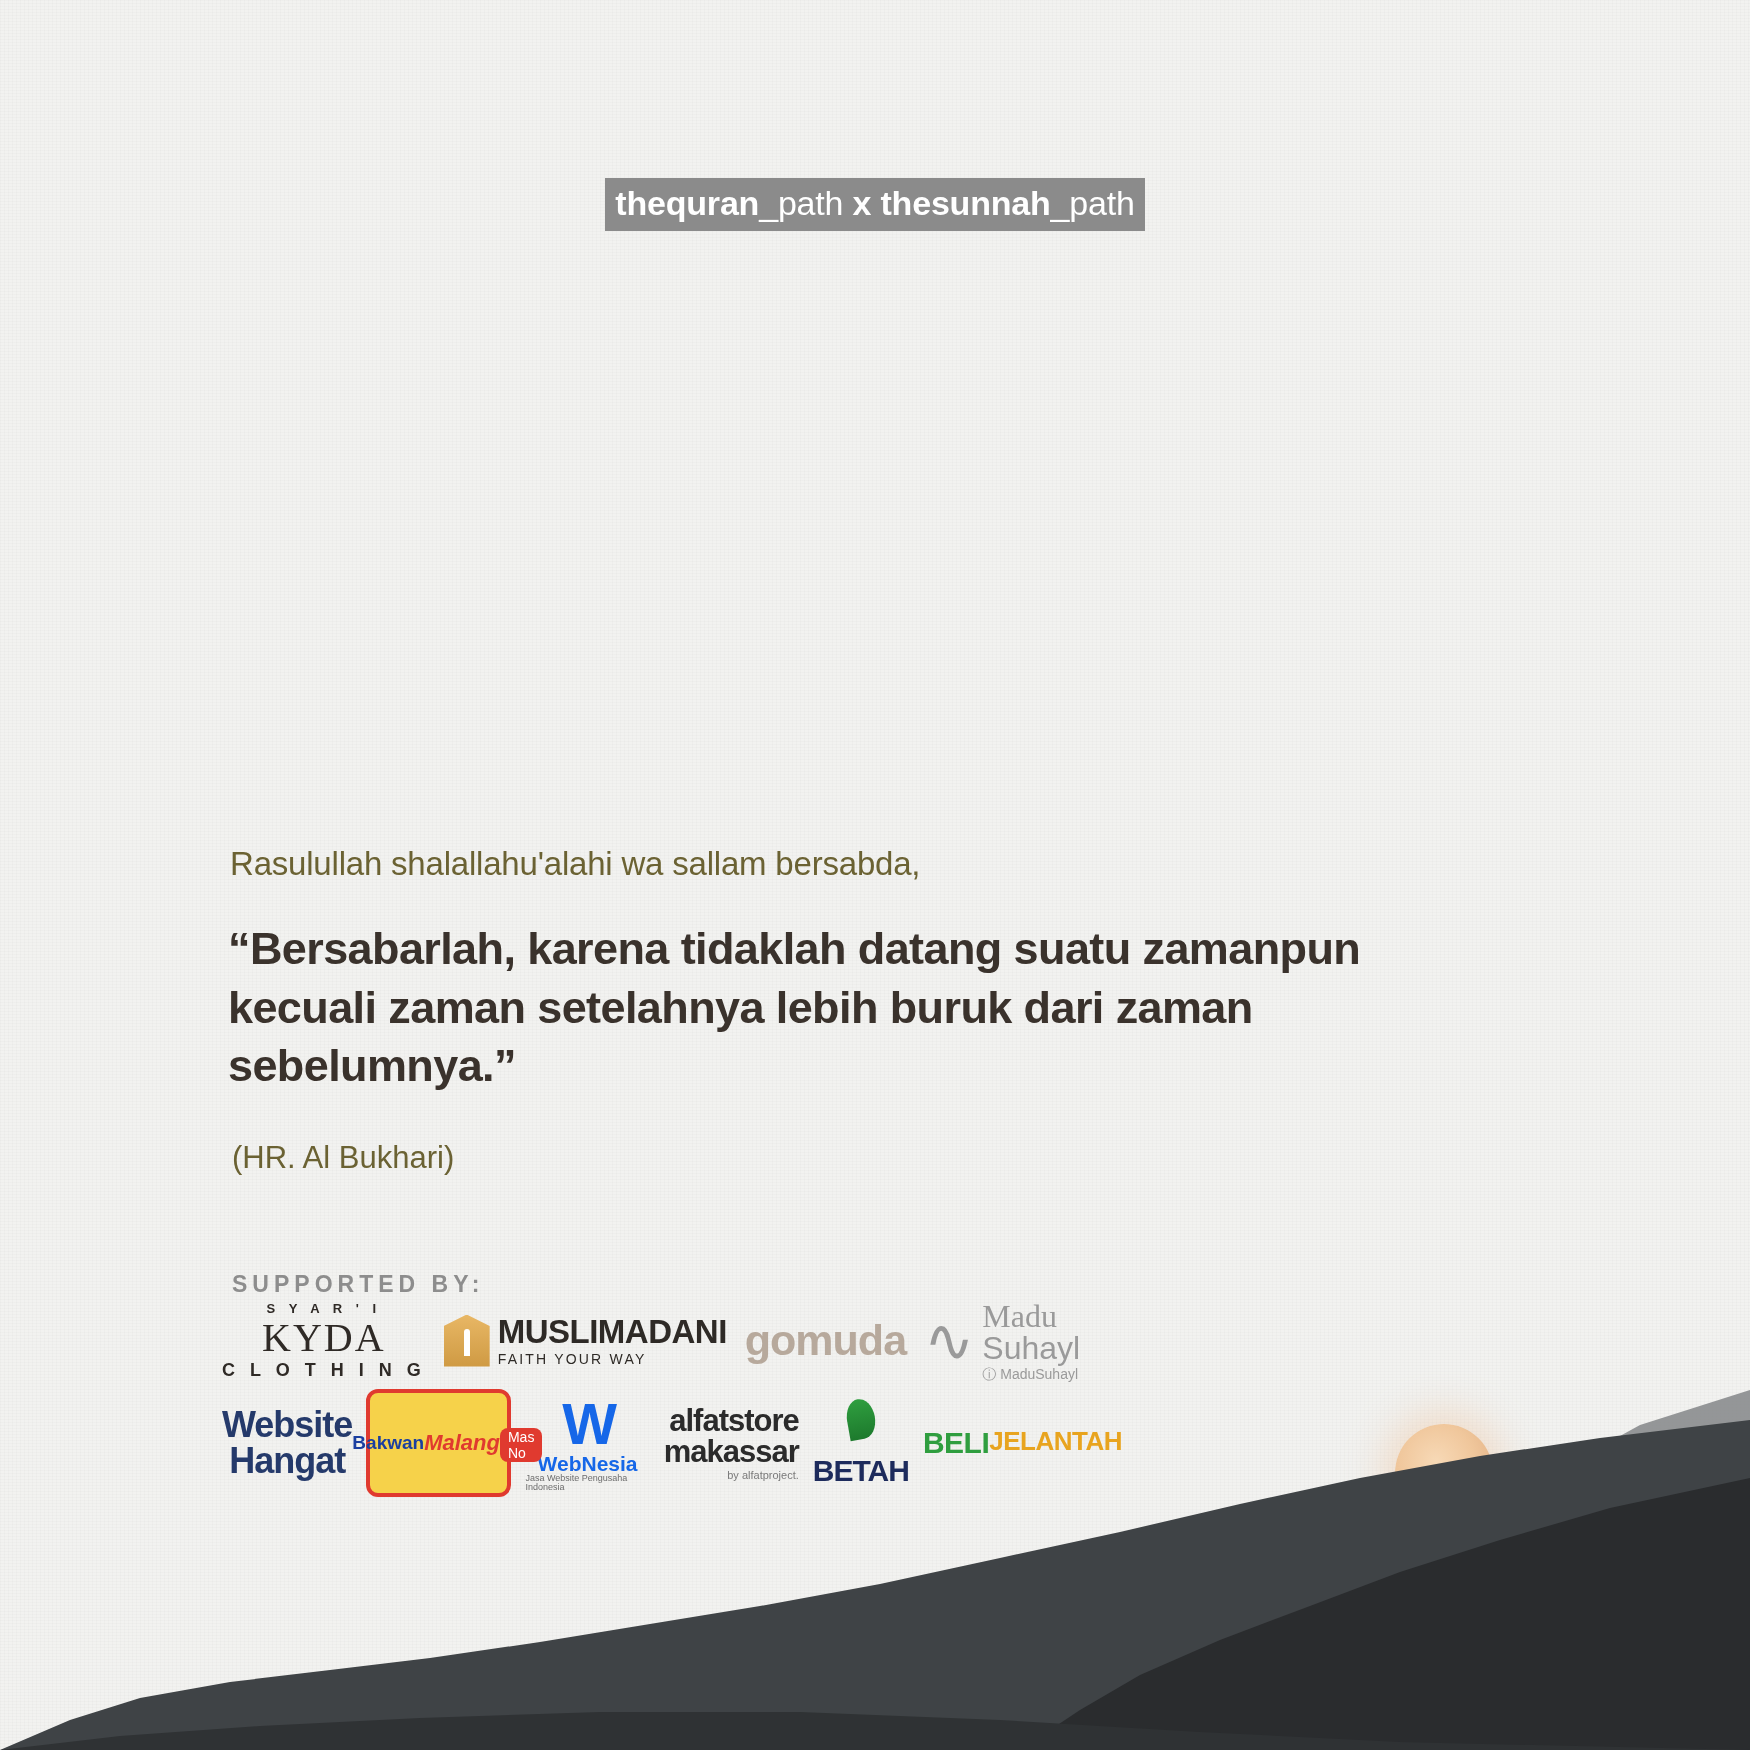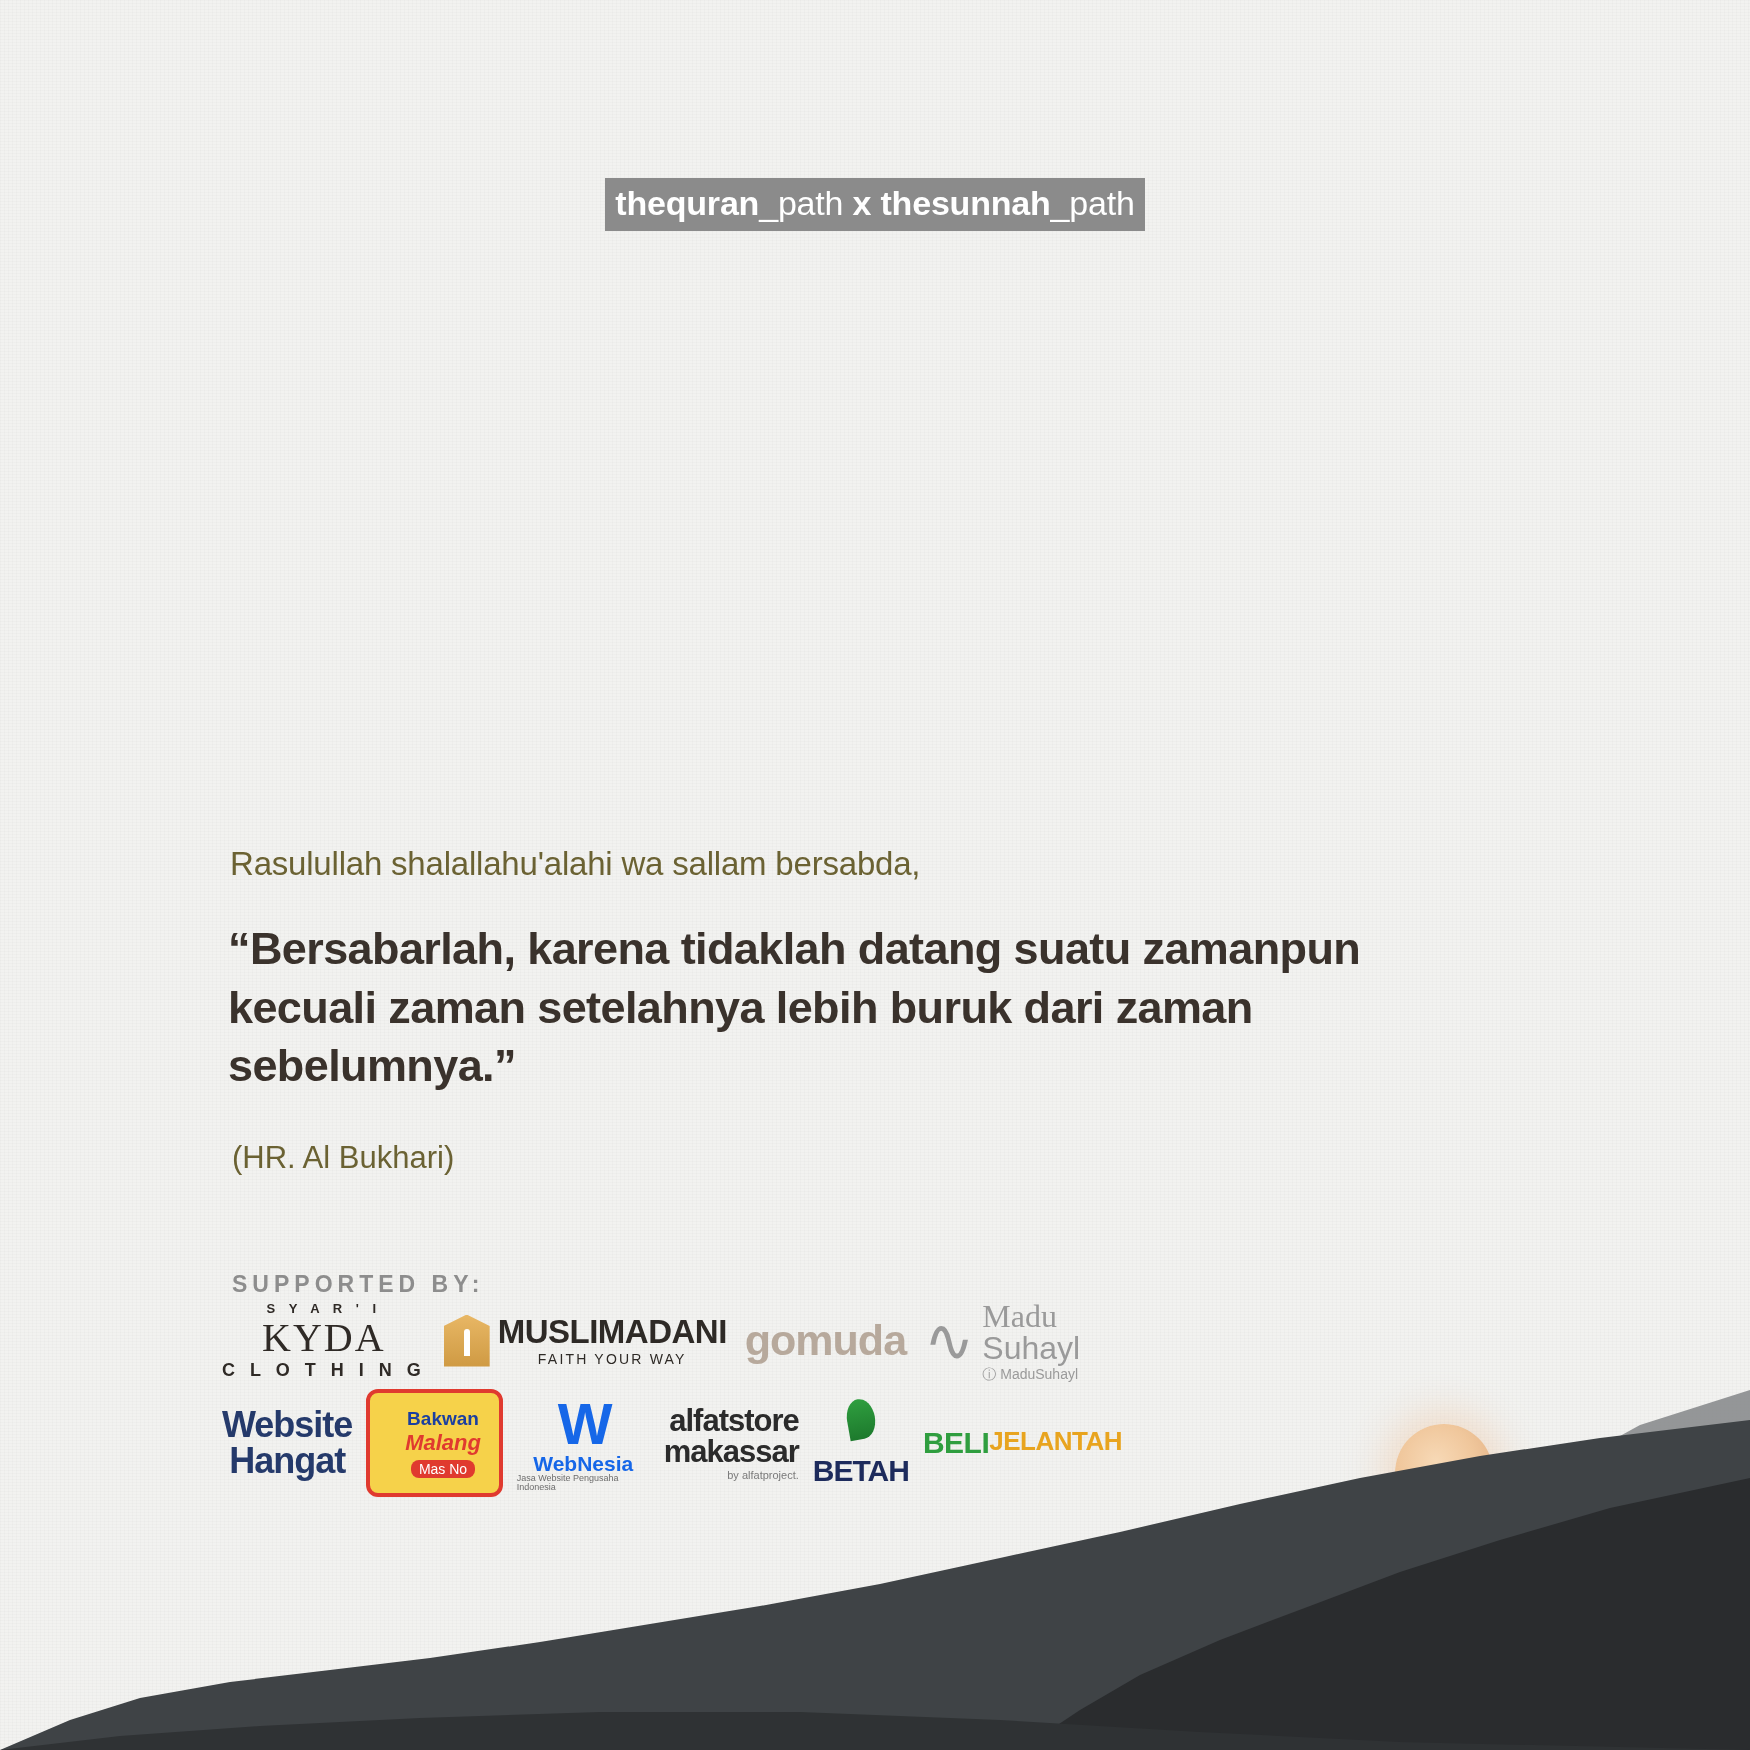--- a/index.html
+++ b/index.html
@@ -131,21 +131,21 @@
     background: linear-gradient(180deg,#e8b765 0%, #cf9a43 100%);
     clip-path: polygon(50% 0%, 100% 22%, 100% 100%, 0% 100%, 0% 22%);
     position: relative;
   }
   .muslim .mark::after {
     content: "";
     position: absolute; left: 50%; top: 28%;
     width: 6px; height: 52%; margin-left: -3px;
     background: #fff; border-radius: 3px 3px 0 0;
   }
-  .muslim .txt { line-height: 1; text-align: center; }
+  .muslim .txt { line-height: 1; }
   .muslim .m1 { font-size: 33px; font-weight: bold; color: #2e2a26; letter-spacing: -0.5px; }
   .muslim .m2 { font-size: 14px; color: #2e2a26; letter-spacing: 2.2px; margin-top: 4px; }
 
   
   .gomuda { font-size: 43px; color: #b7a99c; letter-spacing: -1px; font-weight: bold; }
 
   
   .madu { gap: 8px; }
   .madu .swirl { font-size: 60px; color: #9a9a9a; line-height: 0.8; }
   .madu .mtxt { line-height: 1.0; color: #9a9a9a; }
@@ -155,21 +155,21 @@
 
   
   .takoyaki { flex-direction: column; line-height: 1.0; color: #253a6b; font-weight: bold; font-size: 36px; letter-spacing: -1px; }
 
   
   .bakwan {
     width: 120px; height: 100px;
     background: #f6d24a;
     border: 4px solid #e03a2f;
     border-radius: 12px;
-    flex-direction: column;
+    flex-direction: row;
     color: #e03a2f;
     position: relative;
     padding-left: 17px;
   }
   .bakwan .b1 { font-size: 19px; font-weight: bold; color: #1b3fa0; }
   .bakwan .b2 { font-size: 22px; font-weight: bold; color: #e03a2f; font-style: italic; }
   .bakwan .b3 { font-size: 14px; color: #ffffff; background: #e03a2f; border-radius: 8px; padding: 1px 8px; margin-top: 4px; }
 
   
   .webnesia { flex-direction: column; line-height: 1; }

